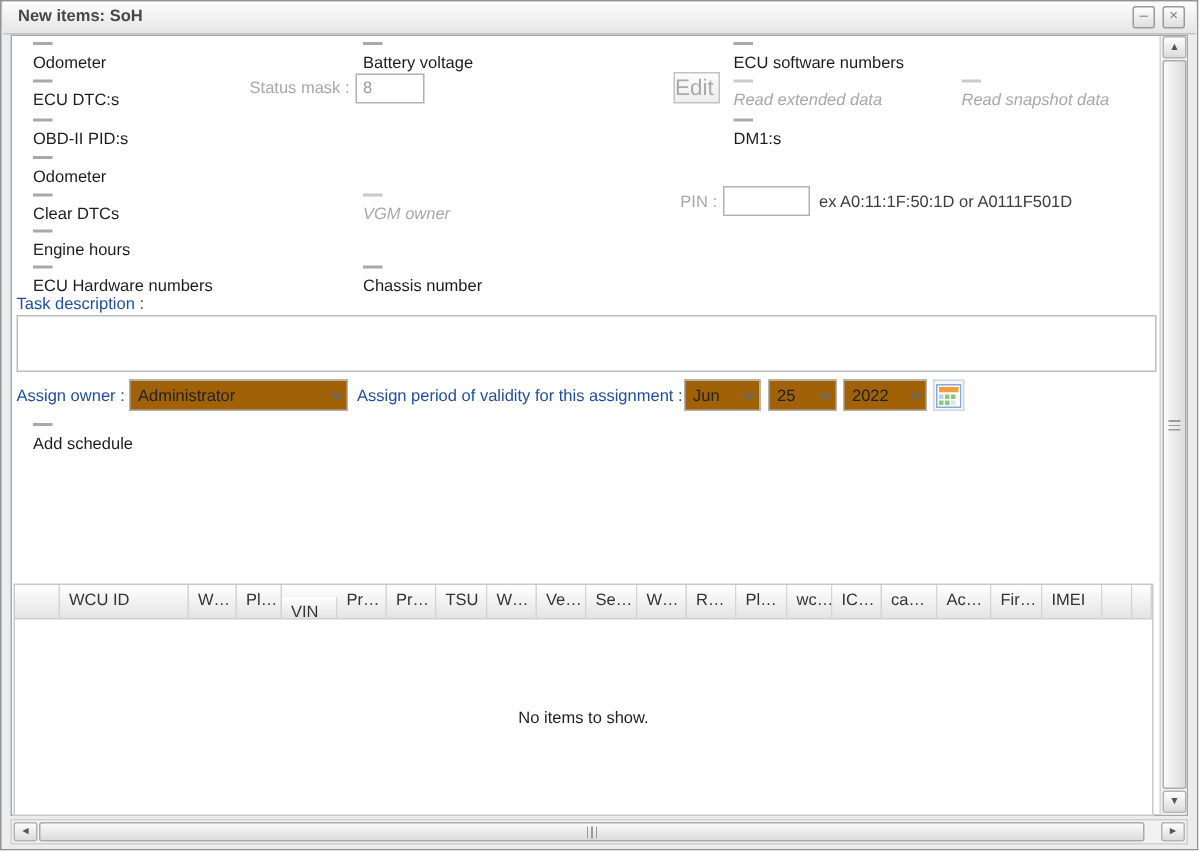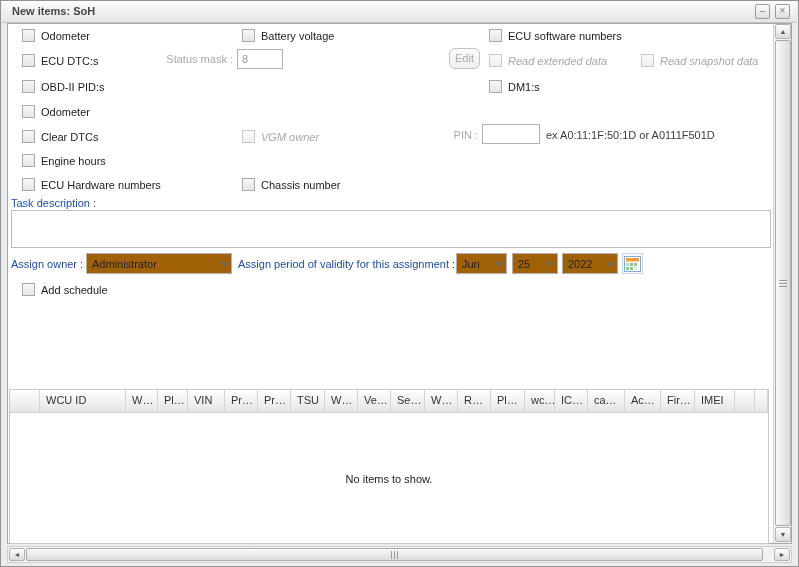--- a/index.html
+++ b/index.html
@@ -15,35 +15,35 @@
   .title{position:absolute;left:10px;top:4px;font-weight:bold;color:#474747;}
   .winbtn{position:absolute;top:3px;width:15px;height:15px;box-sizing:border-box;
     border:1px solid #9a9a9a;border-radius:2px;background:linear-gradient(#fefefe,#dedede);
     color:#7e7e7e;font-size:10px;line-height:12px;text-align:center;cursor:pointer;}
   .winbtn.min{right:27px;}
   .winbtn.close{right:7px;}
   
   .content{position:absolute;left:6px;top:22px;width:785px;height:521px;box-sizing:border-box;
     background:#fff;border:1px solid #a2a8ae;}
   
-  .cb{position:absolute;display:flex;align-items:flex-end;gap:6px;height:14px;}
+  .cb{position:absolute;display:flex;align-items:flex-start;gap:6px;height:14px;flex-direction:column;}
   .cb .box{width:13px;height:13px;box-sizing:border-box;border:1px solid #a9a9a9;
     background:linear-gradient(#f7f7f7,#e6e6e6);}
   .cb .lbl{color:#1d1d1d;white-space:nowrap;}
   .cb.disabled .box{border-color:#c9c9c9;background:linear-gradient(#fafafa,#f0f0f0);}
   .cb.disabled .lbl{color:var(--disabled_text,#a8a8a8);font-style:italic;}
   .gray-label{position:absolute;color:var(--disabled_text,#a8a8a8);white-space:nowrap;}
   .blue-label{position:absolute;color:var(--label_blue,#1e4fa0);white-space:nowrap;}
   .plain-label{position:absolute;color:#1d1d1d;white-space:nowrap;}
   .txt{position:absolute;box-sizing:border-box;border:1px solid #b2b2b2;background:#fff;
     font-family:"Liberation Sans",sans-serif;font-size:11px;padding:2px 4px;outline:none;}
   .txt.dim{color:#9a9a9a;}
-  .btn{position:absolute;box-sizing:border-box;border:1px solid #c2c2c2;border-radius:6px;
-    background:linear-gradient(#fcfcfc,#eeeeee);color:#ababab;text-align:center;
-    font-size:11px;line-height:19px;cursor:default;}
+  .btn{position:absolute;box-sizing:border-box;border:1px solid #c2c2c2;border-radius:0;
+    background:linear-gradient(#fcfcfc,#eeeeee);color:#ababab;
+    font-size:15px;line-height:19px;cursor:default;}
   textarea.desc{position:absolute;box-sizing:border-box;border:1px solid #b7bec6;
     resize:none;font-family:"Liberation Sans",sans-serif;font-size:11px;padding:2px 4px;outline:none;}
   .combo{position:absolute;height:21px;box-sizing:border-box;border:1px solid #b2b2b2;
     background:#a16207;display:flex;align-items:center;cursor:pointer;}
   .combo .combo-text{flex:1;padding:0 5px;white-space:nowrap;overflow:hidden;color:#222;}
   .combo .chev{width:14px;display:flex;justify-content:center;align-items:center;}
   .cal-btn{position:absolute;width:21px;height:21px;box-sizing:border-box;border:1px solid #cdd6e2;
     background:#f4f7fb;display:flex;align-items:center;justify-content:center;cursor:pointer;}
   
   .wcu-table{position:absolute;left:8px;top:388px;width:760px;height:155px;box-sizing:border-box;
@@ -214,21 +214,21 @@
     <span class="box"></span>
     <span class="lbl">Add schedule</span>
   </div>
 
   <div class="wcu-table">
     <div class="thead">
         <div class="th" style="width: 30px;"></div>
         <div class="th" style="width: 86px;">WCU ID</div>
         <div class="th" style="width: 32px;">W…</div>
         <div class="th" style="width: 30px;">Pl…</div>
-        <div class="th" style="width: 37px;">VIN</div>
+        <div class="th" style="width: 37px; margin-top: 8px;">VIN</div>
         <div class="th" style="width: 33px;">Pr…</div>
         <div class="th" style="width: 33px;">Pr…</div>
         <div class="th" style="width: 34px;">TSU</div>
         <div class="th" style="width: 33px;">W…</div>
         <div class="th" style="width: 33px;">Ve…</div>
         <div class="th" style="width: 34px;">Se…</div>
         <div class="th" style="width: 33px;">W…</div>
         <div class="th" style="width: 33px;">R…</div>
         <div class="th" style="width: 34px;">Pl…</div>
         <div class="th" style="width: 30px;">wc…</div>

